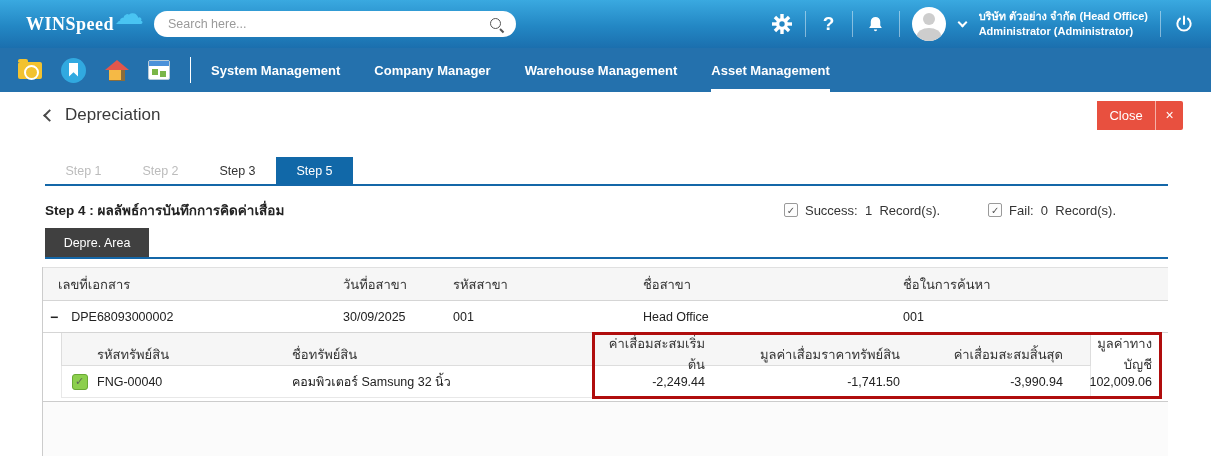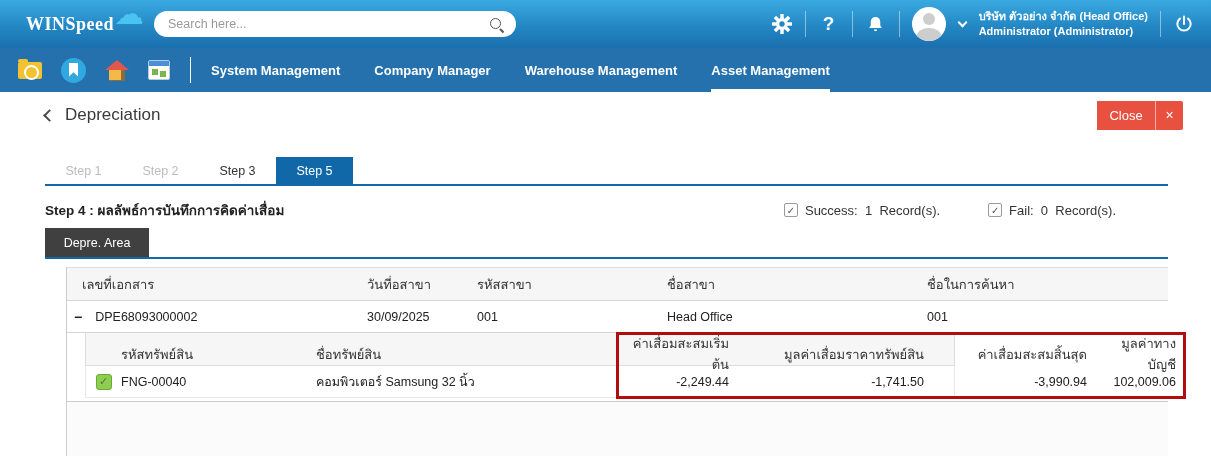--- a/index.html
+++ b/index.html
@@ -79,29 +79,29 @@
   .caption-bold{font-weight:bold;font-size:13.5px;color:#222;}
   .sf-group{margin-left:auto;display:flex;align-items:center;gap:48px;padding-right:52px;}
   .sf-item{display:flex;align-items:center;gap:7px;font-size:13px;color:#333;}
   .sf-item span{white-space:pre;}
   .cb{width:14px;height:14px;border:1px solid #9a9a9a;background:#fdfdfd;display:flex;align-items:center;
     justify-content:center;font-size:10px;color:#555;border-radius:2px;flex:none;cursor:pointer;}
   .area-row{margin:7px 43px 0 45px;border-bottom:2px solid #1467a8;display:flex;}
   .area-tab{background:#404040;color:#fff;font-size:12.5px;height:29px;display:flex;align-items:center;
     justify-content:center;width:104px;cursor:pointer;}
   
-  .table-wrap{margin:8px 43px 0 66px;position:relative;border-left:1px solid #ccc;}
+  .table-wrap{margin:8px 43px 0 42px;position:relative;border-left:1px solid #ccc;}
   .main-header,.main-row{display:grid;grid-template-columns:300px 110px 190px 260px 1fr;align-items:center;}
   .main-header{height:34px;background:#f6f6f6;border-top:1px solid #e0e0e0;border-bottom:1px solid #d5d5d5;
     font-size:13px;color:#333;}
   .main-header > div:first-child{padding-left:15px;}
   .main-row{height:32px;font-size:12.5px;color:#222;border-bottom:1px solid #d5d5d5;}
   .docno-cell{display:flex;align-items:center;gap:13px;padding-left:7px;}
   .minus{font-size:14px;font-weight:bold;color:#222;cursor:pointer;line-height:1;}
-  .sub-wrap{margin-left:18px;width:870px;}
+  .sub-wrap{margin-left:18px;width:1030px;}
   .sub-header,.sub-row{display:grid;grid-template-columns:35px 195px 303px 117px 195px 163px 89px;align-items:center;}
   .sub-header{height:33px;background:#f6f6f6;border:1px solid #ddd;border-top:none;font-size:13px;color:#333;}
   .sub-row{height:32px;font-size:12.5px;color:#222;border:1px solid #e8e8e8;border-top:none;background:#fff;}
   .num{text-align:right;padding-right:7px;}
   .check-cell{display:flex;justify-content:center;}
   .green-check{width:16px;height:16px;border-radius:3px;background:#8ccf4d;border:1px solid #69a934;
     color:#5d6b52;font-size:11px;display:flex;align-items:center;justify-content:center;font-weight:bold;}
   .red-box{position:absolute;left:549px;top:65px;width:570px;height:67px;border:3px solid #b00d0d;
     pointer-events:none;}
   .empty-panel{margin-top:3px;border-top:1px solid #ccc;background:#fbfbfb;height:56px;}

